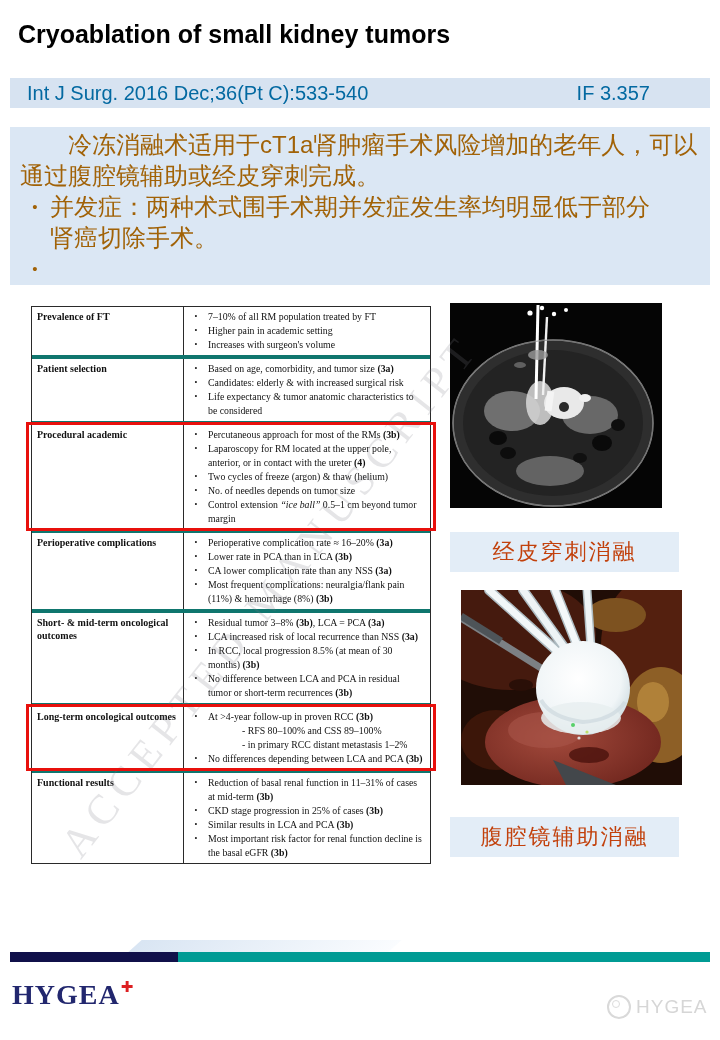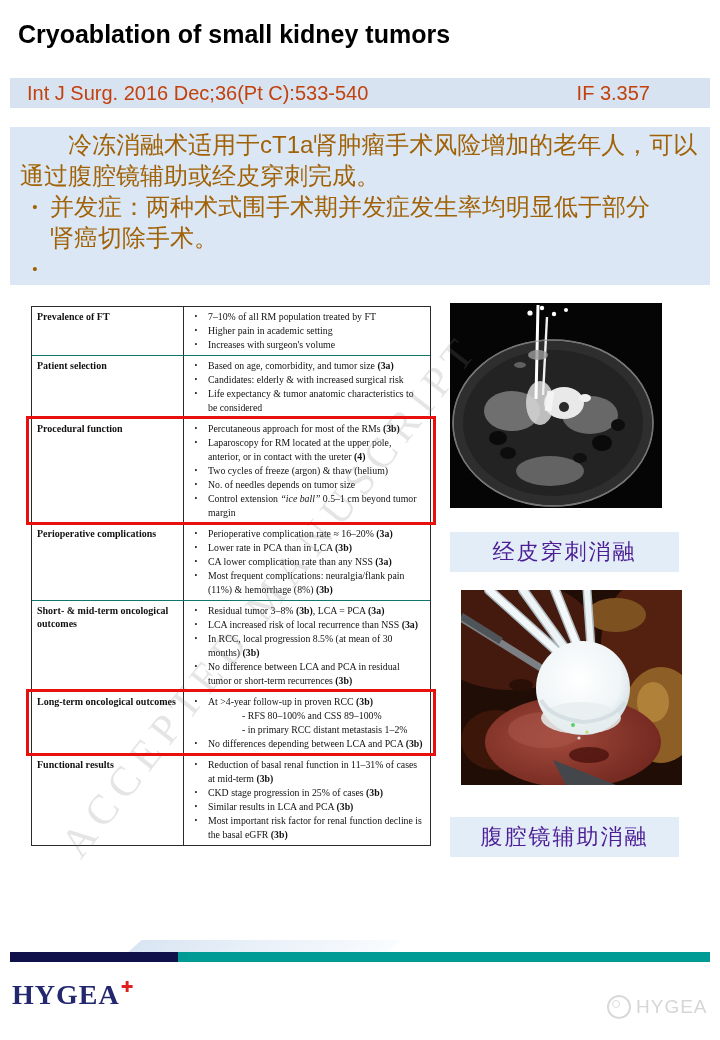--- a/index.html
+++ b/index.html
@@ -5,56 +5,56 @@
   html,body{margin:0;padding:0;background:#ffffff;}
   #page{position:relative;width:720px;height:1040px;background:#ffffff;overflow:hidden;
         font-family:"Liberation Sans",sans-serif;}
 
   
   #title{position:absolute;left:18px;top:20px;font-size:25px;font-weight:bold;color:#000000;
          letter-spacing:0px;}
 
   
   #refbar{position:absolute;left:10px;top:78px;width:700px;height:30px;background:#d7e3f1;
-          display:flex;align-items:center;font-size:20px;color:#c2410c;}
+          display:flex;align-items:center;font-size:20px;color:#0369a1;}
   #refbar .cite{padding-left:17px;flex:1;}
   #refbar .if{padding-right:60px;}
 
   
   #summary{position:absolute;left:10px;top:127px;width:700px;height:158px;background:#dbe7f4;
            font-size:24px;line-height:31px;color:#a16207;box-sizing:border-box;padding:2px 10px 0 10px;}
   #summary .para{text-indent:48px;}
   #summary .sbullet{display:flex;}
   #summary .sdot{flex:0 0 30px;text-align:center;font-size:15px;line-height:31px;}
   #summary .stext{max-width:605px;}
 
   
   #tablewrap{position:absolute;left:31px;top:306px;width:398px;border:1px solid #2a2a2a;
              font-family:"Liberation Serif",serif;color:#111;background:transparent;}
-  .trow{display:flex;border-bottom:1px solid #0f766e;position:relative;}
+  .trow{display:flex;border-bottom:4px solid #0f766e;position:relative;}
   .trow:last-child{border-bottom:none;}
   .tcell.th{flex:0 0 152px;border-right:1px solid #2a2a2a;font-weight:bold;font-size:10px;
             line-height:13px;padding:3px 4px 2px 5px;box-sizing:border-box;}
   .tcell.tc{flex:1;padding:3px 0 3px 0;font-size:9.8px;line-height:14px;}
   .bullet{display:flex;}
   .bullet .dot{flex:0 0 24px;text-align:center;font-size:8px;line-height:14px;}
   .bullet .btext{flex:1;padding-right:6px;}
   .bullet.sub{padding-left:58px;}
   .trow.hl::after{content:"";position:absolute;left:-6px;right:-6px;top:-3px;bottom:-2px;
                   border:3px solid #e8100c;pointer-events:none;z-index:3;}
   #accepted-wm{position:absolute;left:-70px;top:300px;width:560px;text-align:center;
                transform:rotate(-52deg);font-family:"Liberation Serif",serif;font-size:42px;
                letter-spacing:8px;color:rgba(125,125,135,0.20);pointer-events:none;white-space:nowrap;z-index:2;}
 
   
   .fig{position:absolute;display:block;}
   #fig-ct{left:450px;top:303px;width:212px;height:205px;}
   #fig-lap{left:461px;top:590px;width:221px;height:195px;}
   .caption{position:absolute;width:229px;height:40px;background:#e3edf7;display:flex;
-           align-items:center;justify-content:center;font-size:22px;color:#4c1d95;letter-spacing:2px;}
+           align-items:center;justify-content:center;font-size:22px;color:#c2410c;letter-spacing:2px;}
   #cap1{left:450px;top:532px;}
   #cap2{left:450px;top:817px;}
 
   
   #streak{position:absolute;left:135px;top:940px;width:260px;height:12px;
           background:linear-gradient(90deg,rgba(186,208,233,0.55),rgba(222,236,250,0.15));
           transform:skewX(-48deg);}
   #bar-navy{position:absolute;left:10px;top:952px;width:168px;height:10px;background:#10104a;}
   #bar-teal{position:absolute;left:178px;top:952px;width:532px;height:10px;background:#009b94;}
   #logo{position:absolute;left:12px;top:979px;font-family:"Liberation Serif",serif;
@@ -122,21 +122,21 @@
               <span class="dot">•</span>
               <span class="btext">Candidates: elderly &amp; with increased surgical risk</span>
             </div>
             <div class="bullet">
               <span class="dot">•</span>
               <span class="btext">Life expectancy &amp; tumor anatomic characteristics to be considered</span>
             </div>
           </div>
         </div>
         <div class="trow hl">
-          <div class="tcell th">Procedural function</div>
+          <div class="tcell th">Procedural academic</div>
           <div class="tcell tc">
             <div class="bullet">
               <span class="dot">•</span>
               <span class="btext">Percutaneous approach for most of the RMs <b>(3b)</b></span>
             </div>
             <div class="bullet">
               <span class="dot">•</span>
               <span class="btext">Laparoscopy for RM located at the upper pole, anterior, or in contact with the ureter <b>(4)</b></span>
             </div>
             <div class="bullet">

